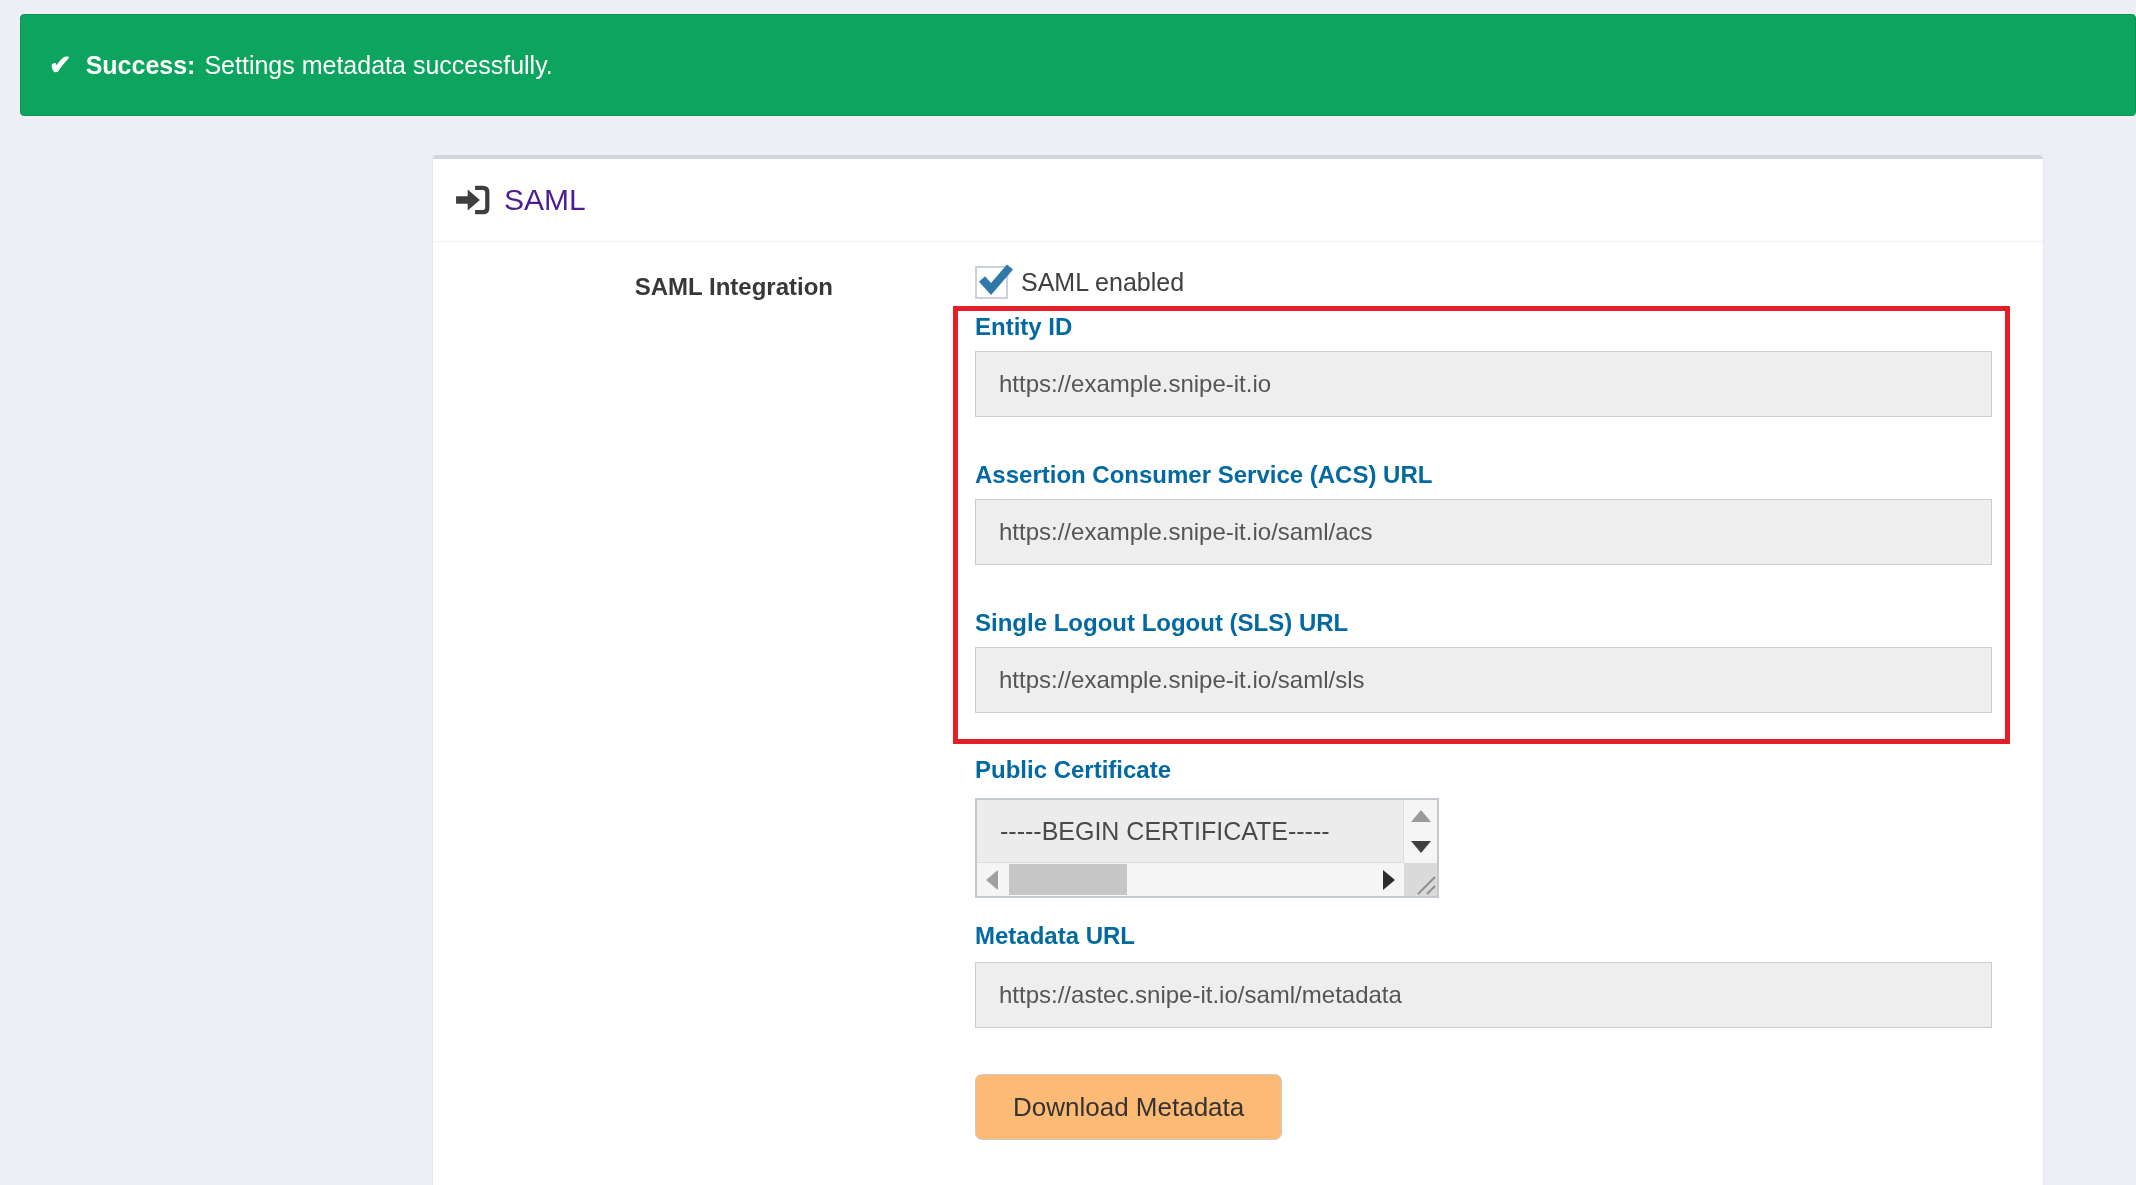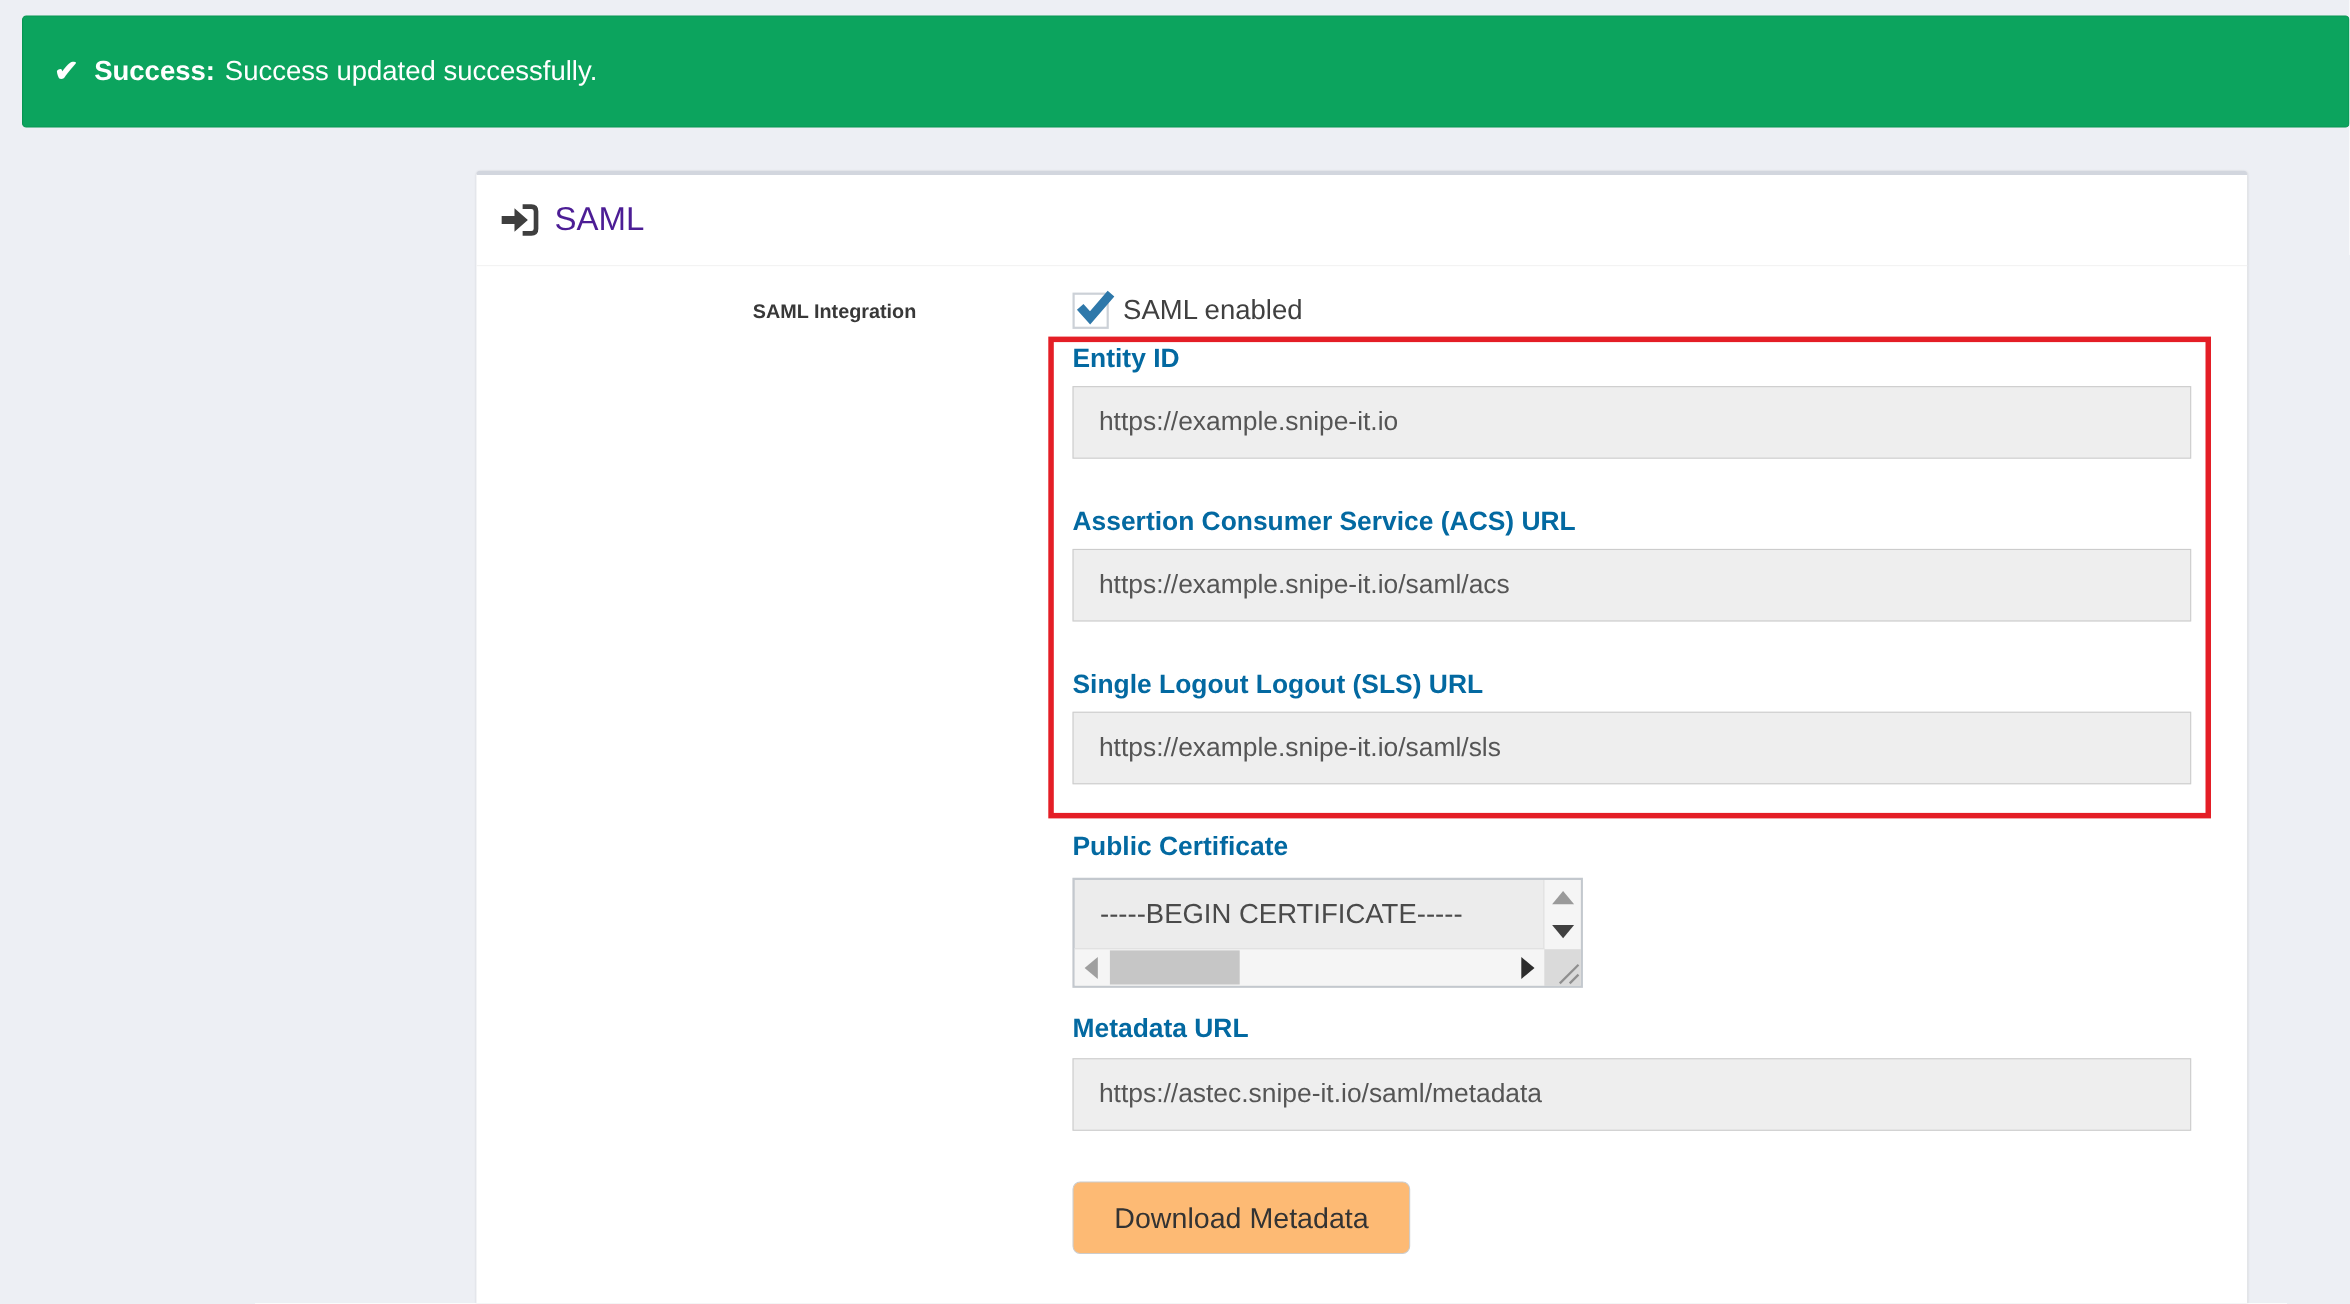--- a/index.html
+++ b/index.html
@@ -24,21 +24,21 @@
   }
   .panel-header{
     height:82px;border-bottom:1px solid #f2f2f2;display:flex;
     align-items:center;padding-left:22px;font-size:30px;color:#4c1d95;
   }
   .signin-ic{margin-right:13px;display:inline-flex;}
   
   .panel-body{display:flex;padding:22px 20px 0 20px;}
   .label-col{
     width:380px;text-align:right;padding-top:9px;
-    font-weight:bold;font-size:18px;color:#383838;
+    font-weight:bold;font-size:24px;color:#383838;
   }
   .field-col{margin-left:142px;width:1017px;}
   
   .cbx-row{display:flex;align-items:center;height:36px;margin-bottom:6px;cursor:pointer;}
   .cbx{position:relative;width:33px;height:33px;box-sizing:border-box;
        background:#fff;border:2px solid #ccd1d7;flex:0 0 auto;}
   .cbx svg{position:absolute;left:0px;top:-4px;overflow:visible;}
   .cbx-label{margin-left:13px;font-size:25px;color:#404040;}
   
   .hl-box{
@@ -99,21 +99,21 @@
   }
 </style>
 </head>
 <body>
 
 <div class="page">
 
   <div class="alert">
     <span class="check-ic">✔</span>
     <span class="alert-title">Success:</span>
-    <span>Success updated successfully.</span>
+    <span>Settings metadata successfully.</span>
   </div>
 
   <div class="panel">
 
     <div class="panel-header">
       <span class="signin-ic">
         <svg width="36" height="32" viewBox="0 0 34 30">
           <path d="M19 3.5 H26.5 Q30.5 3.5 30.5 7.5 V22.5 Q30.5 26.5 26.5 26.5 H19" fill="none" stroke="#3f3f3f" stroke-width="4"></path>
           <path d="M1 11.5 H12 V5 L23.5 15 12 25 V18.5 H1 z" fill="#3f3f3f"></path>
         </svg>

